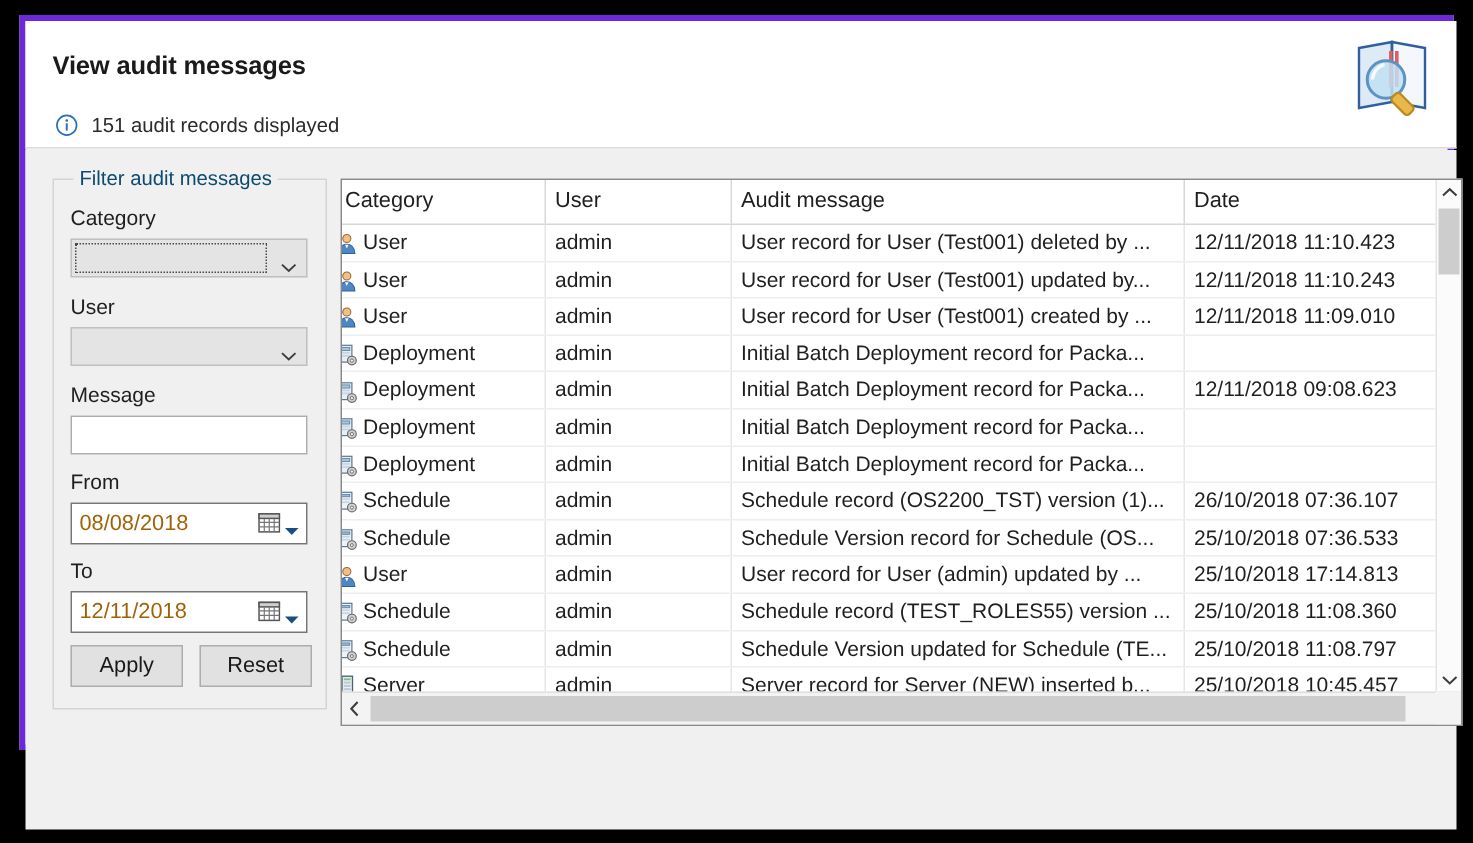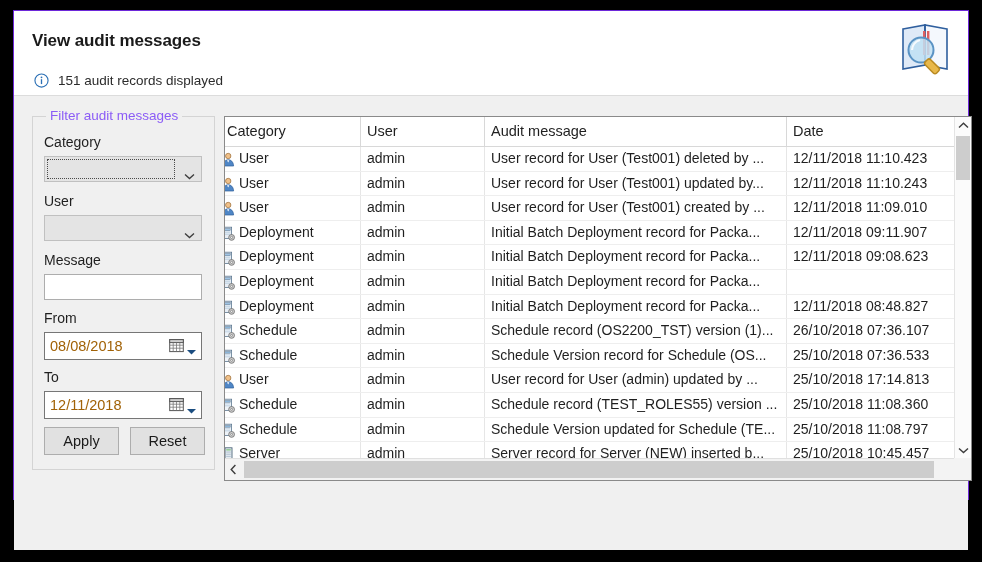--- a/index.html
+++ b/index.html
@@ -14,21 +14,21 @@
     left: 0; top: 0;
     width: 982px; height: 562px;
     background: #000000;
   }
   
   #dialog {
     position: absolute;
     left: 13px; top: 10px;
     width: 956px; height: 490px;
     background: #f0f0f0;
-    border: 1px solid #6d28d9;
+    border: 4px solid #6d28d9;
     box-sizing: border-box;
   }
   
   .header {
     position: absolute;
     left: 0; top: 0;
     width: 954px; height: 85px;
     background: #ffffff;
     border-bottom: 1px solid #dcdcdc;
     box-sizing: border-box;
@@ -75,21 +75,21 @@
     width: 183px; height: 354px;
     border: 1px solid #d4d4d4;
     box-sizing: border-box;
   }
   .groupbox-legend {
     position: absolute;
     left: 13px; top: -9px;
     background: #f0f0f0;
     padding: 0 4px;
     font-size: 13.5px;
-    color: #8b5cf6;
+    color: #0c4a6e;
     white-space: nowrap;
   }
   .field-label {
     position: absolute;
     font-size: 14px;
     color: #1f1f1f;
   }
   .combo {
     position: absolute;
     height: 26px;
@@ -447,21 +447,20 @@
                         <rect x="3.6" y="5.6" width="5.6" height="1.3" fill="#c6d6e6"></rect>
                         <rect x="3.6" y="7.6" width="5.6" height="1.3" fill="#c6d6e6"></rect>
                         <circle cx="10.6" cy="11.4" r="2.9" fill="#cfcfcf" stroke="#6a6a6a" stroke-width="0.8"></circle>
                         <circle cx="10.6" cy="11.4" r="1.1" fill="#f2f2f2" stroke="#6a6a6a" stroke-width="0.6"></circle>
                       </svg></span>
                     <span class="cat-label">Deployment</span>
                   </div>
                 </div>
                 <div class="cell cell-user">admin</div>
                 <div class="cell cell-msg">Initial Batch Deployment record for Packa...</div>
-                <div class="cell cell-date">12/11/2018 09:11.907</div>
               </div>
               <div class="row">
                 <div class="cell cell-cat">
                   <div class="cat-inner">
                     <span class="cat-icon"><svg viewBox="0 0 15 15" width="15" height="15">
                         <rect x="2.2" y="1.2" width="8.4" height="11.2" fill="#e8eef5" stroke="#5c7790" stroke-width="0.8"></rect>
                         <rect x="3.6" y="2.6" width="5.6" height="2.1" fill="#9fc4e4" stroke="#5c7790" stroke-width="0.5"></rect>
                         <rect x="3.6" y="5.6" width="5.6" height="1.3" fill="#c6d6e6"></rect>
                         <rect x="3.6" y="7.6" width="5.6" height="1.3" fill="#c6d6e6"></rect>
                         <circle cx="10.6" cy="11.4" r="2.9" fill="#cfcfcf" stroke="#6a6a6a" stroke-width="0.8"></circle>
@@ -500,21 +499,20 @@
                         <rect x="3.6" y="5.6" width="5.6" height="1.3" fill="#c6d6e6"></rect>
                         <rect x="3.6" y="7.6" width="5.6" height="1.3" fill="#c6d6e6"></rect>
                         <circle cx="10.6" cy="11.4" r="2.9" fill="#cfcfcf" stroke="#6a6a6a" stroke-width="0.8"></circle>
                         <circle cx="10.6" cy="11.4" r="1.1" fill="#f2f2f2" stroke="#6a6a6a" stroke-width="0.6"></circle>
                       </svg></span>
                     <span class="cat-label">Deployment</span>
                   </div>
                 </div>
                 <div class="cell cell-user">admin</div>
                 <div class="cell cell-msg">Initial Batch Deployment record for Packa...</div>
-                <div class="cell cell-date">12/11/2018 08:48.827</div>
               </div>
               <div class="row">
                 <div class="cell cell-cat">
                   <div class="cat-inner">
                     <span class="cat-icon"><svg viewBox="0 0 15 15" width="15" height="15">
                         <rect x="2.2" y="1.2" width="8.4" height="11.2" fill="#eef3f8" stroke="#5c7790" stroke-width="0.8"></rect>
                         <rect x="3.6" y="2.6" width="5.6" height="1.6" fill="#8fb9dd" stroke="#5c7790" stroke-width="0.5"></rect>
                         <rect x="3.6" y="5.2" width="5.6" height="1.2" fill="#c6d6e6"></rect>
                         <rect x="3.6" y="7.2" width="5.6" height="1.2" fill="#c6d6e6"></rect>
                         <circle cx="10.6" cy="11.4" r="2.9" fill="#d2d2d2" stroke="#6a6a6a" stroke-width="0.8"></circle>

